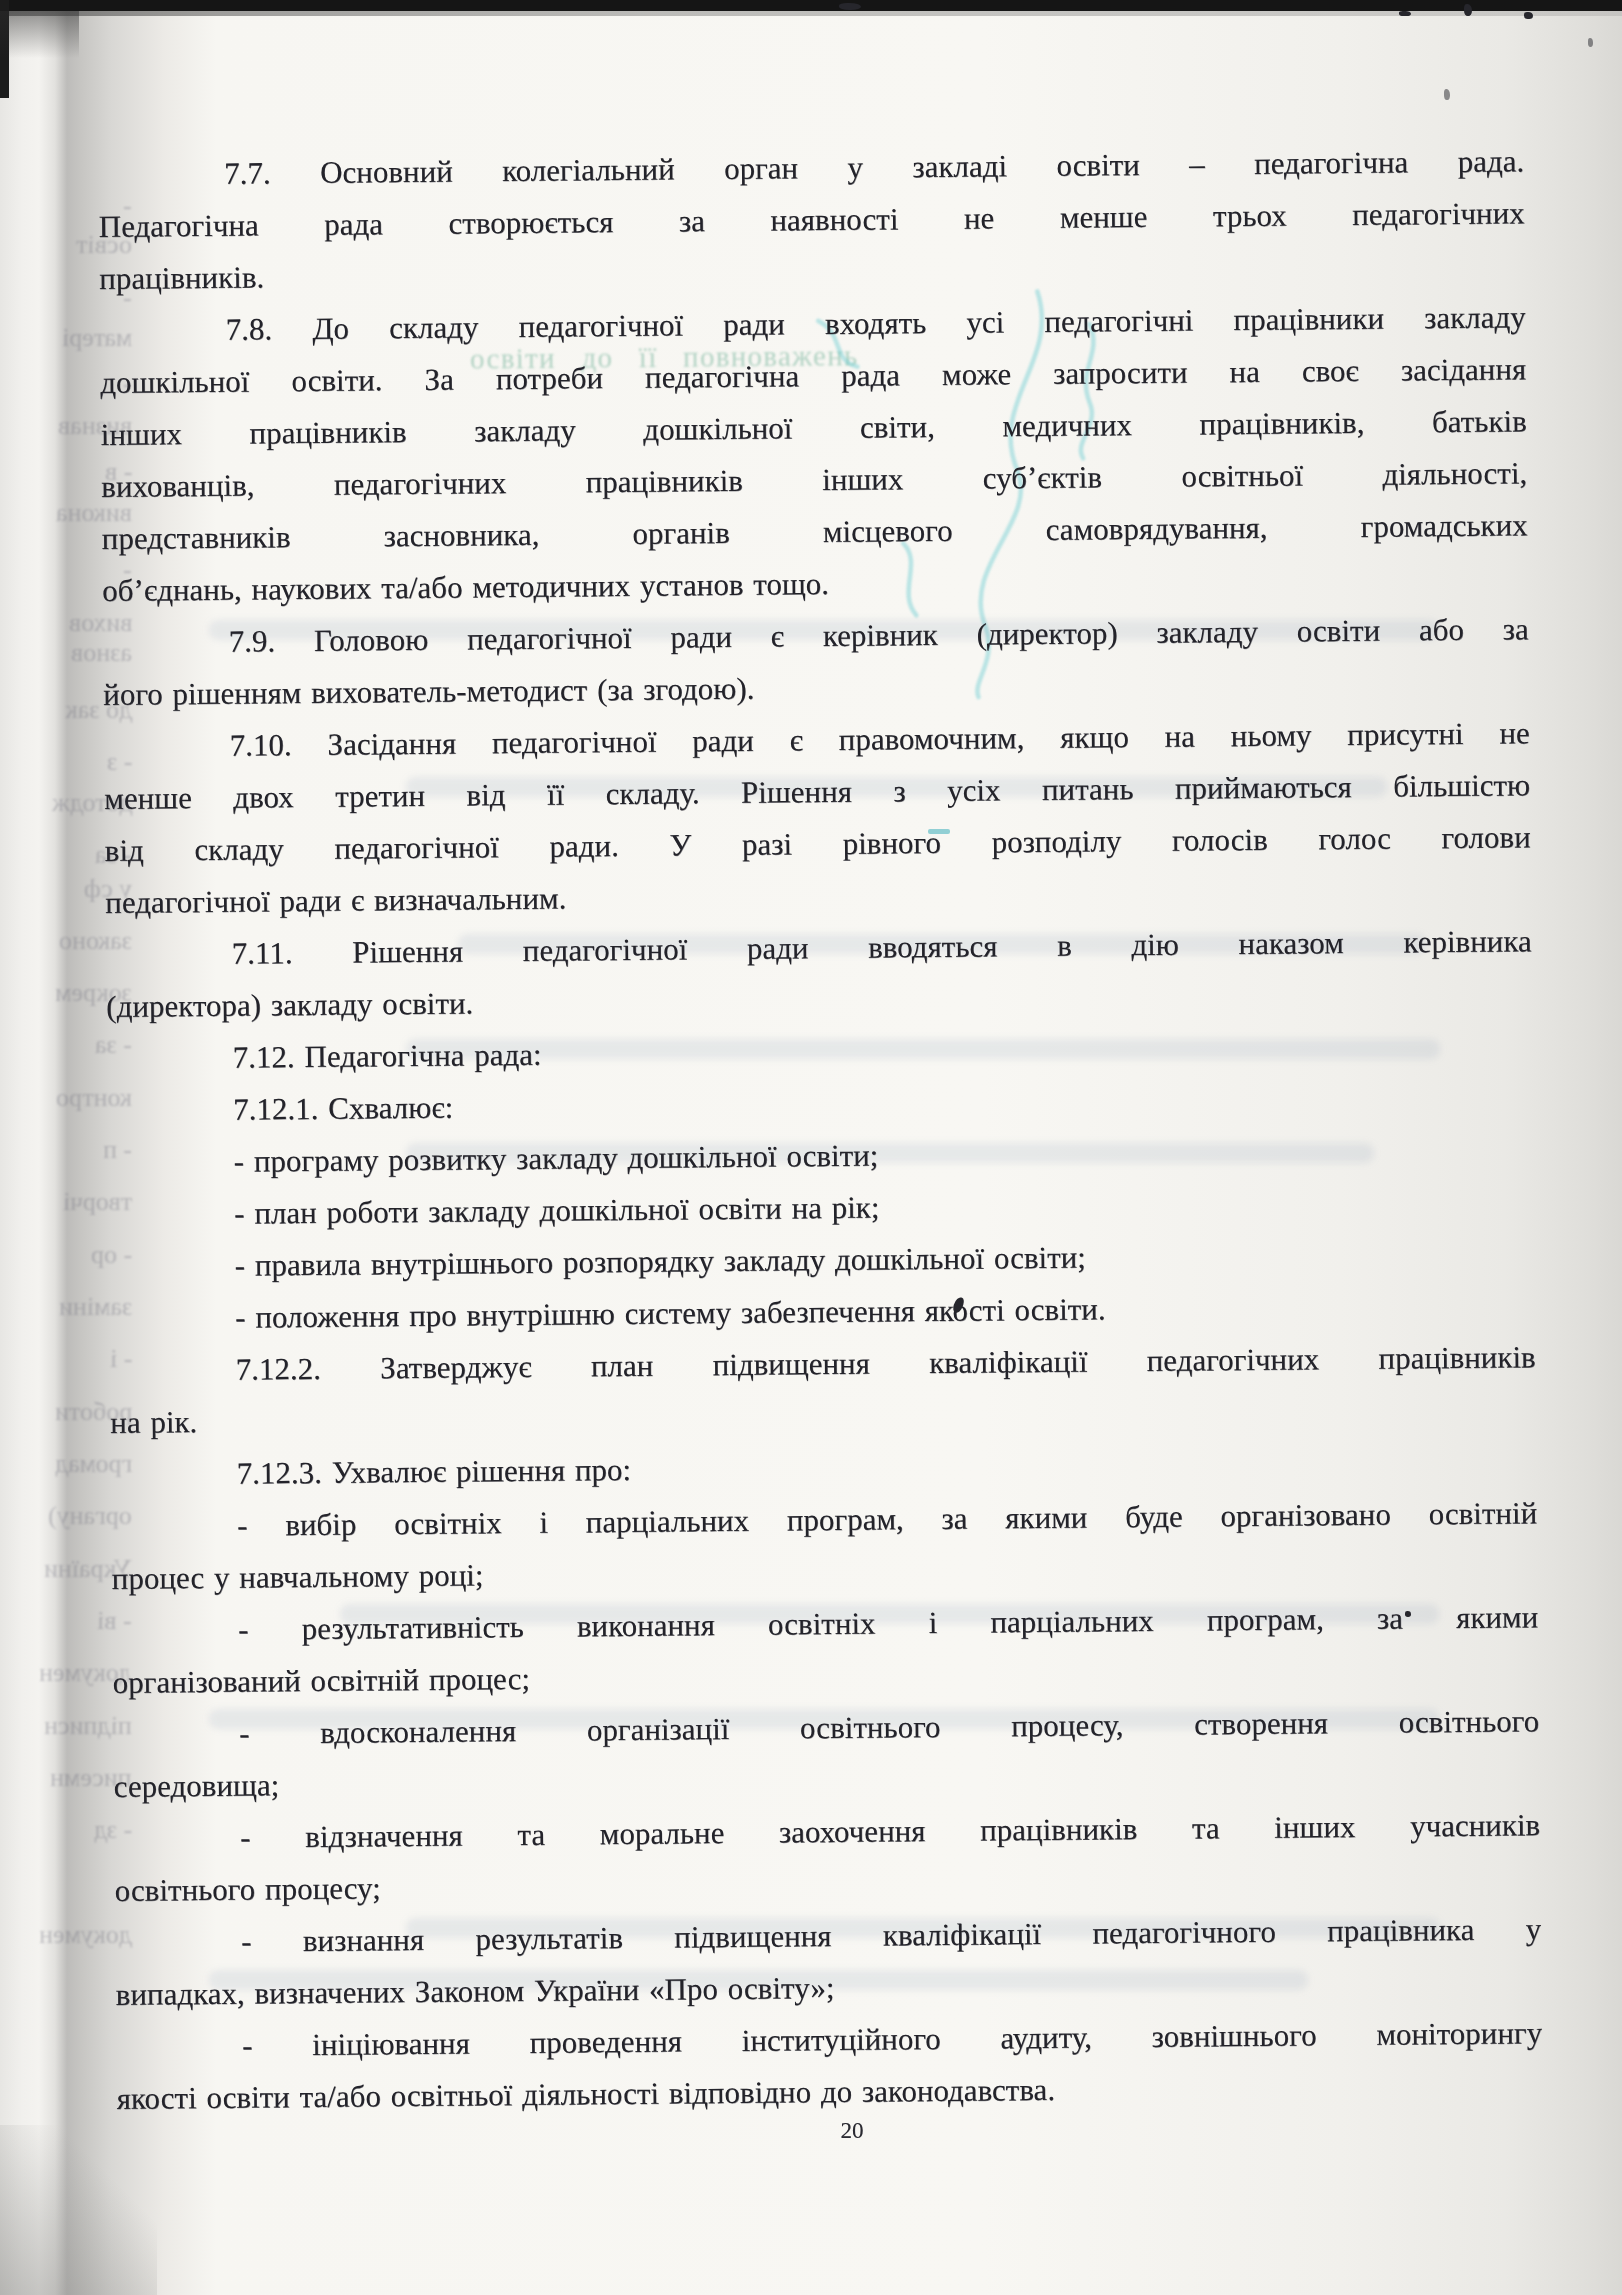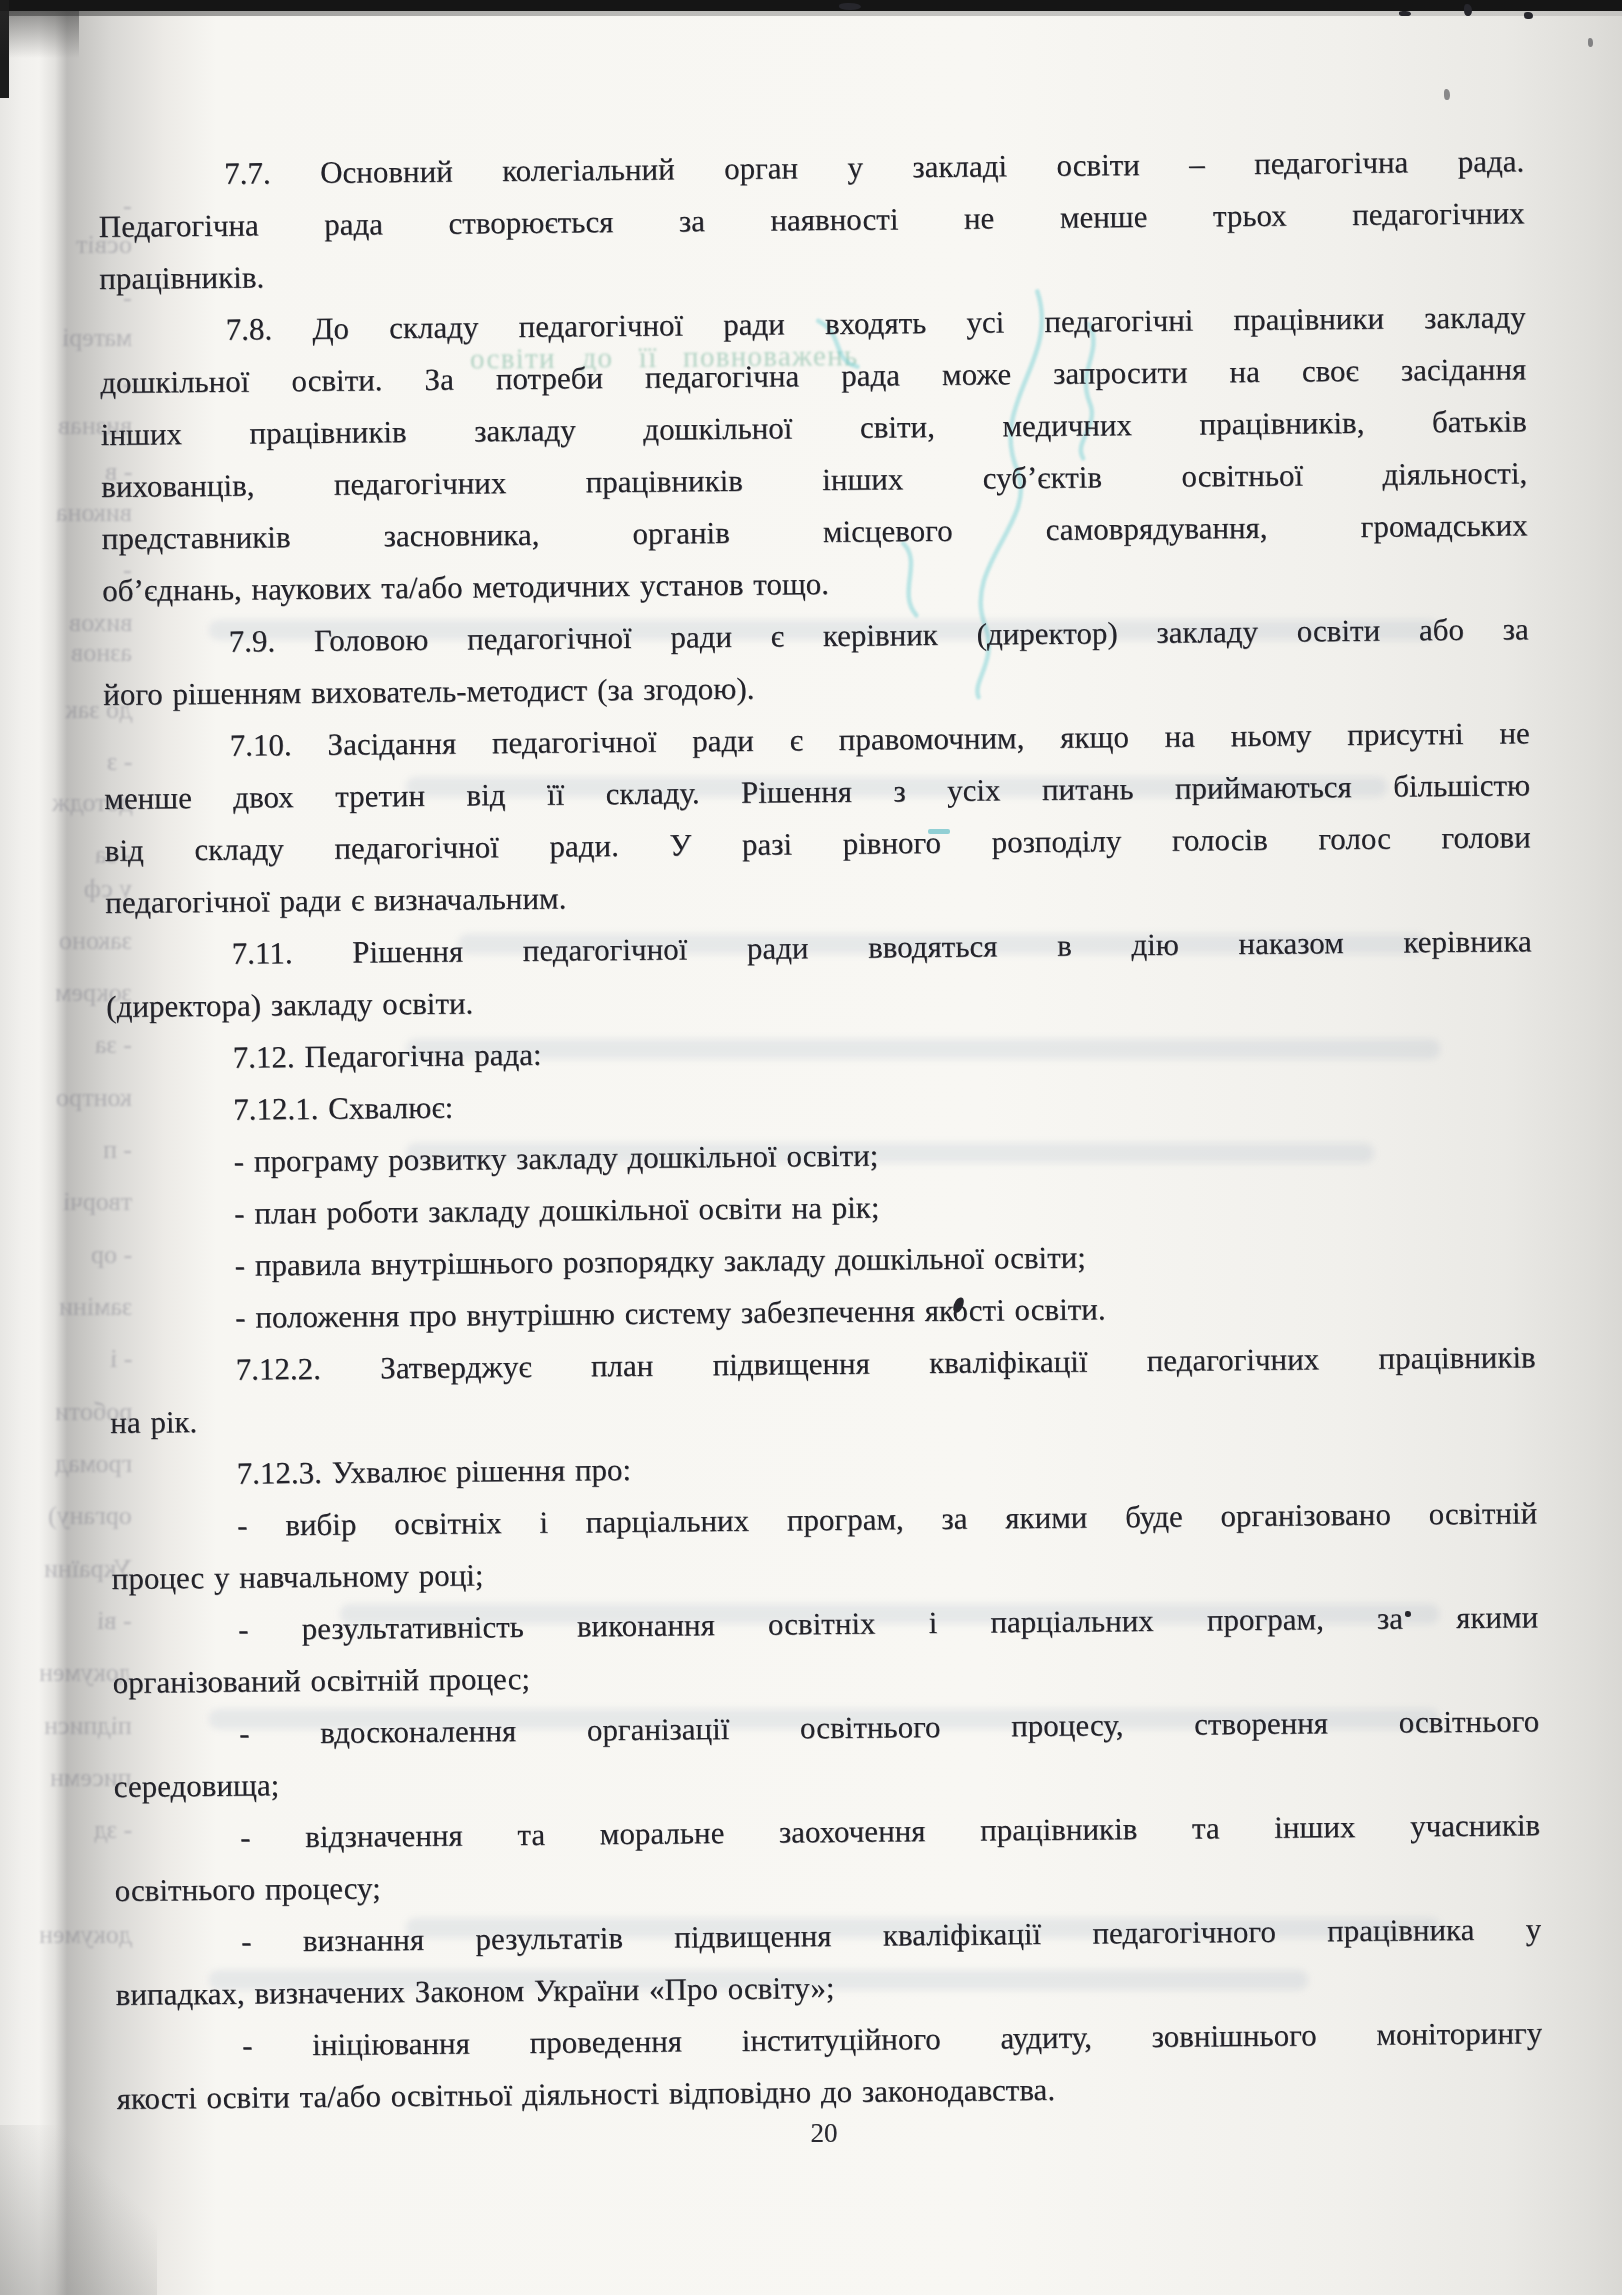--- a/index.html
+++ b/index.html
@@ -25,22 +25,22 @@
     position:absolute;left:98px;top:149px;width:1426px;
     transform:rotate(-0.55deg);transform-origin:left top;
     font-size:31px;color:#23232a;
     text-shadow:0.4px 0.5px 0.5px rgba(25,25,35,.45);
   }
   .ln{height:52px;line-height:52px;overflow:hidden;text-align:justify;text-align-last:justify;word-spacing:2px;}
   .ln.end{text-align:left;text-align-last:left;}
   .ln.ind{padding-left:126px;}
 
   .page-number{
-    position:absolute;left:824px;top:2118px;transform:translateX(-50%);
-    font-size:27px;color:#2a2a31;text-shadow:0.3px 0.3px 0.5px rgba(25,25,35,.4);
+    position:absolute;left:852px;top:2118px;transform:translateX(-50%);
+    font-size:23px;color:#2a2a31;text-shadow:0.3px 0.3px 0.5px rgba(25,25,35,.4);
   }
 
   .bleed-col{position:absolute;left:34px;top:0;width:98px;height:2295px;}
   .bfrag{
     position:absolute;right:0;transform:scaleX(-1);
     font-size:26px;color:rgba(105,105,120,.34);
     filter:blur(1px);white-space:nowrap;
   }
 
   .ghost-green{

